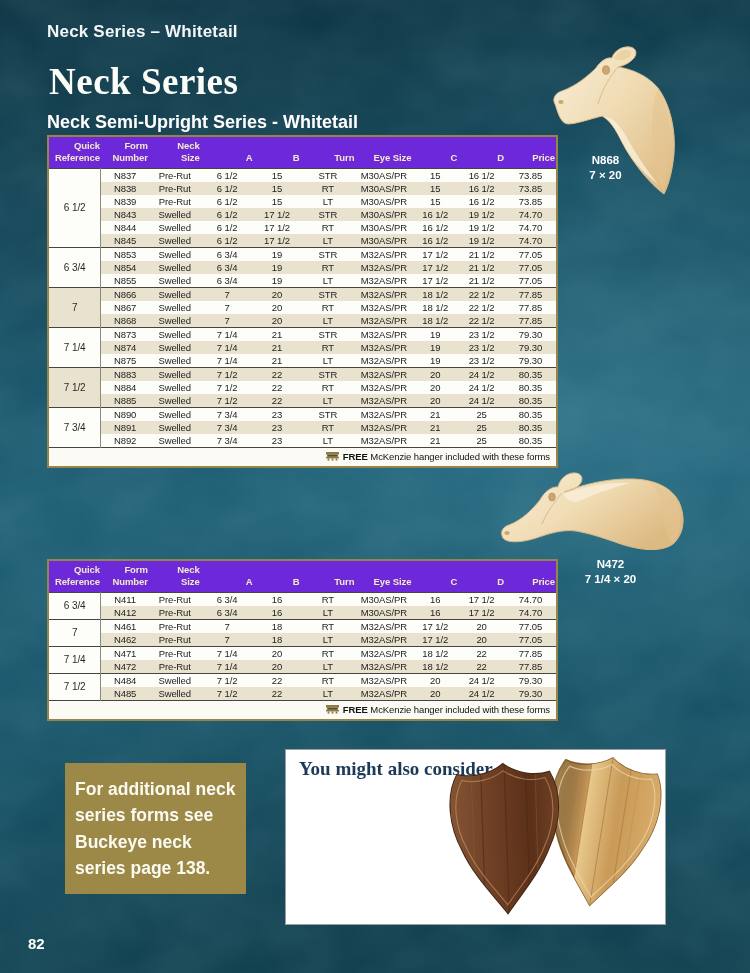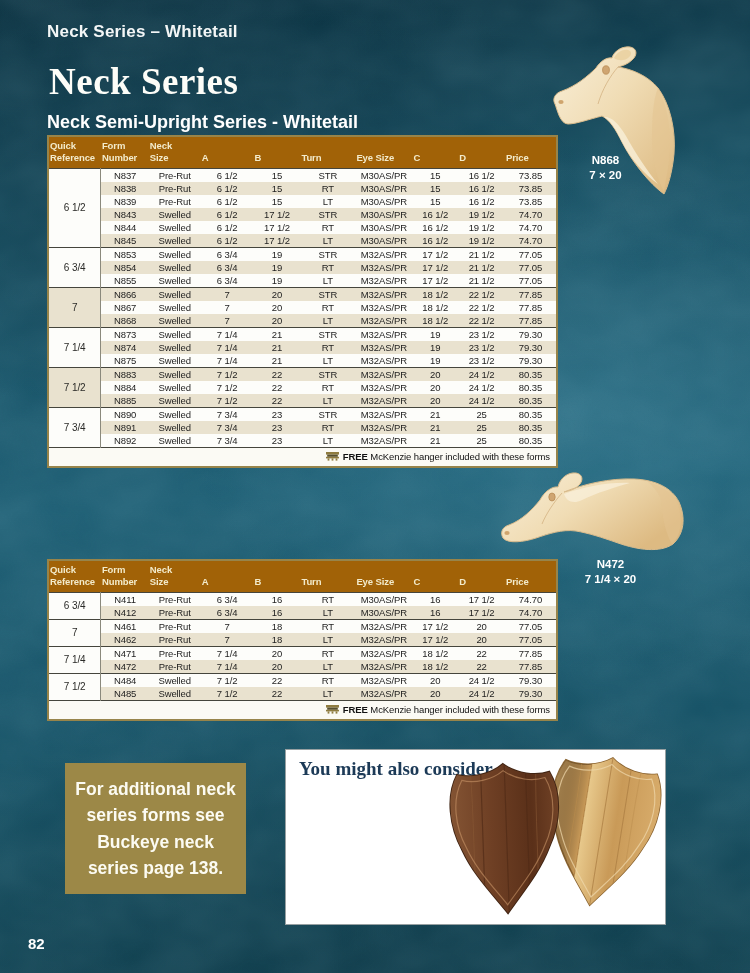--- a/index.html
+++ b/index.html
@@ -20,40 +20,40 @@
   .section-sub{position:absolute;left:47px;font-size:18px;font-weight:700;color:#ffffff;}
   .sub1{top:112px;}
   .sub2{top:567px;}
 
   .table-host{position:absolute;left:47px;width:511px;}
   .t1{top:135px;}
   .t2{top:559px;}
 
   table.forms-table{width:100%;border-collapse:collapse;border:2px solid #97844a;background:#fdfdfa;
     font-family:"Liberation Sans",sans-serif;font-size:9.5px;color:#1d1d1d;letter-spacing:-.1px;}
-  table.forms-table thead th{background:#a16207;color:#f3ebcb;font-weight:700;font-size:9.5px;
-    vertical-align:bottom;text-align:left;padding:3px 1px 4px;white-space:pre-line;line-height:1.25;}
+  table.forms-table thead th{background:#6d28d9;color:#f3ebcb;font-weight:700;font-size:9.5px;
+    vertical-align:bottom;text-align:right;padding:3px 1px 4px;white-space:pre-line;line-height:1.25;}
   table.forms-table tbody td{text-align:center;padding:1px 2px;height:11px;}
   table.forms-table tr.white td{background:#fdfdfa;}
   table.forms-table tr.beige td{background:#e9e2cf;}
   table.forms-table td.quickref{background:#e8e1ce;border-right:1px solid #8a897c;font-size:10px;color:#2b2b28;}
   table.forms-table tr.group-start td{border-top:1px solid #45453c;}
   table.forms-table tr.footnote-row td{background:#fbfaf4;text-align:right;padding:3px 6px 4px;border-top:1px solid #45453c;font-size:9.5px;color:#111;}
   table.forms-table tr.footnote-row b{font-weight:700;}
   .hanger{vertical-align:-1px;margin-right:4px;}
 
   .form-photo{position:absolute;}
   .photo1{left:548px;top:42px;}
   .photo2{left:498px;top:460px;}
   .photo-label{position:absolute;color:#ffffff;font-weight:700;font-size:11.5px;line-height:1.32;text-align:center;}
   .label1{left:558px;top:153px;width:95px;}
   .label2{left:553px;top:557px;width:115px;}
 
   .promo-box{position:absolute;left:65px;top:763px;width:181px;height:131px;background:#9c8847;
-    display:flex;align-items:center;justify-content:center;text-align:center;padding:6px 10px;box-sizing:border-box;}
+    display:flex;align-items:center;justify-content:center;padding:6px 10px;box-sizing:border-box;}
   .promo-box .promo-text{color:#fcfbf2;font-weight:700;font-size:17.5px;line-height:1.5;}
 
   .consider-box{position:absolute;left:285px;top:749px;width:381px;height:176px;background:#ffffff;
     border:1px solid #97a0a2;box-sizing:border-box;}
   .consider-title{position:absolute;left:13px;top:8px;font-family:"Liberation Serif",serif;font-weight:700;font-size:19px;color:#1c3a57;}
   .consider-body{position:absolute;left:14px;top:42px;width:152px;text-align:center;
     font-weight:700;font-size:12.5px;line-height:1.4;color:#235580;}
   .panels{position:absolute;right:3px;top:5px;}
 
   .page-number{position:absolute;left:28px;top:935px;font-weight:700;font-size:15px;color:#ffffff;}

